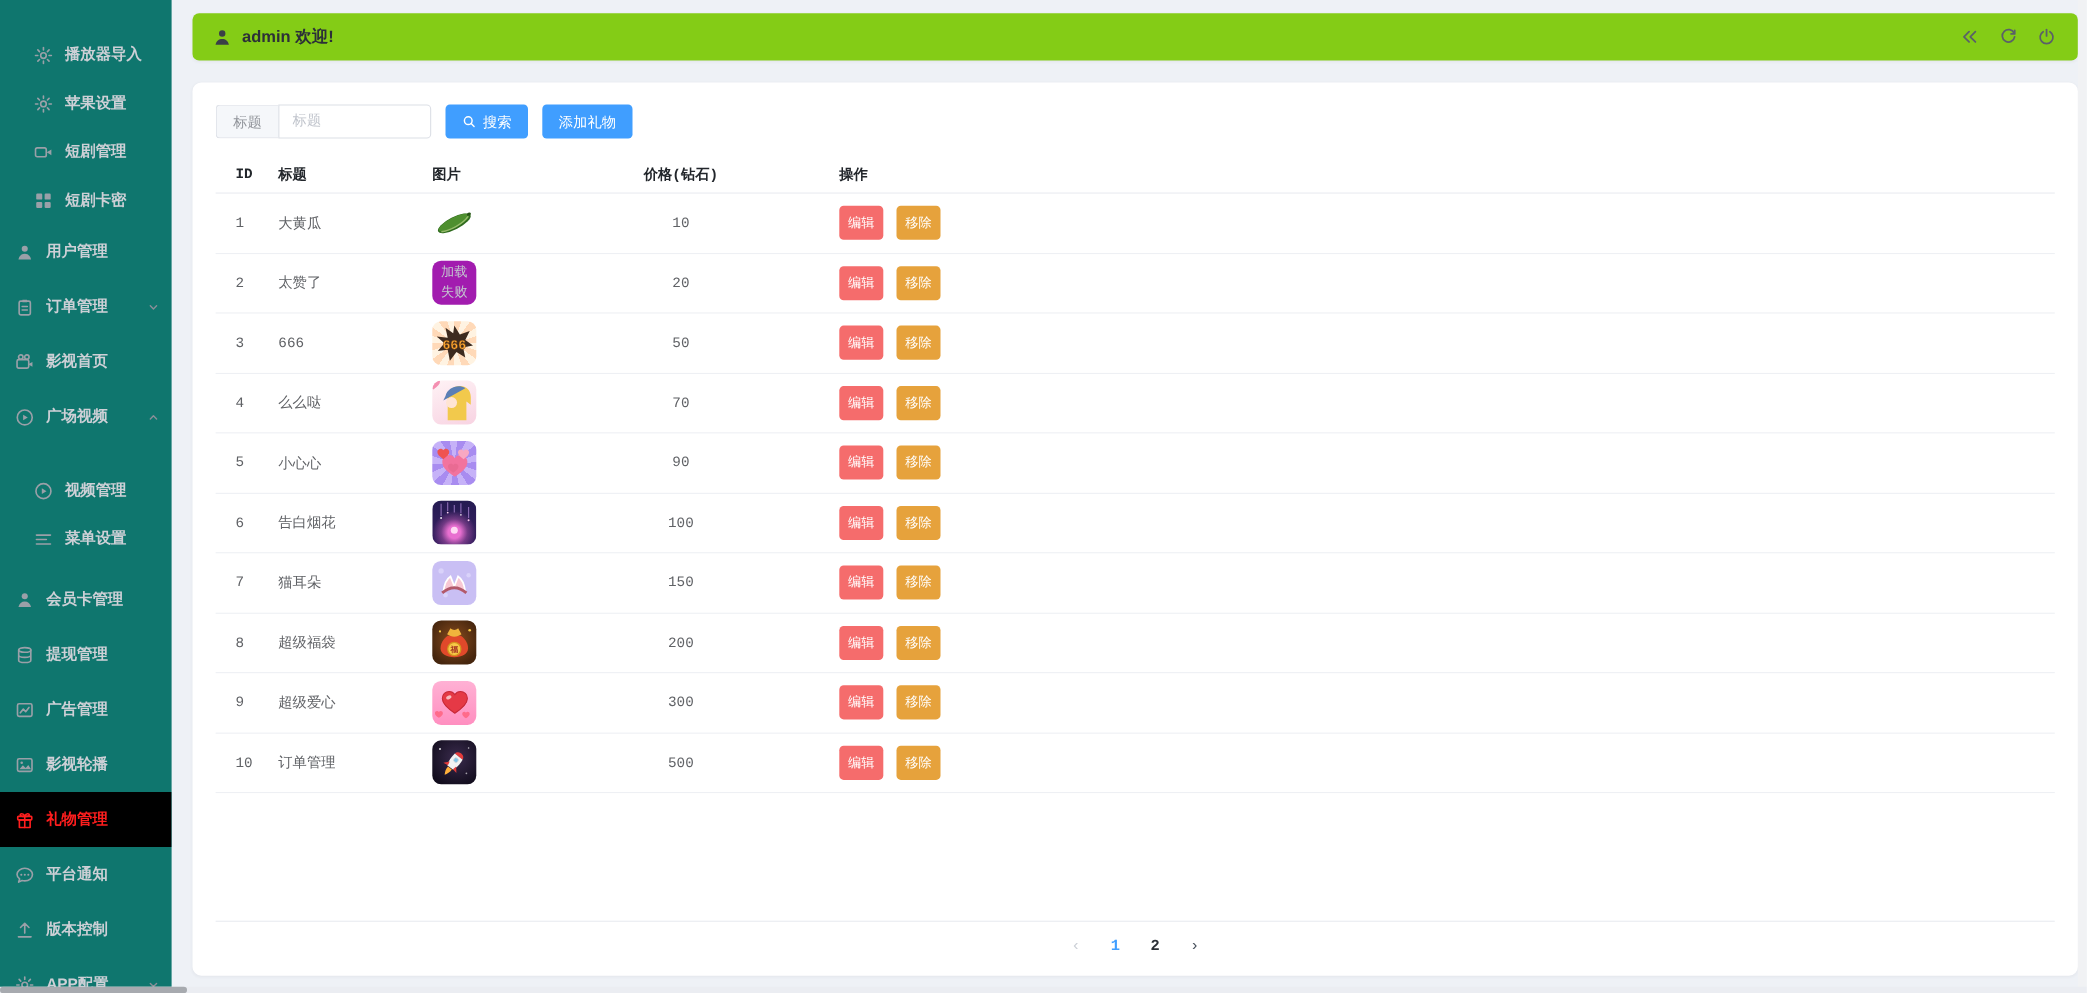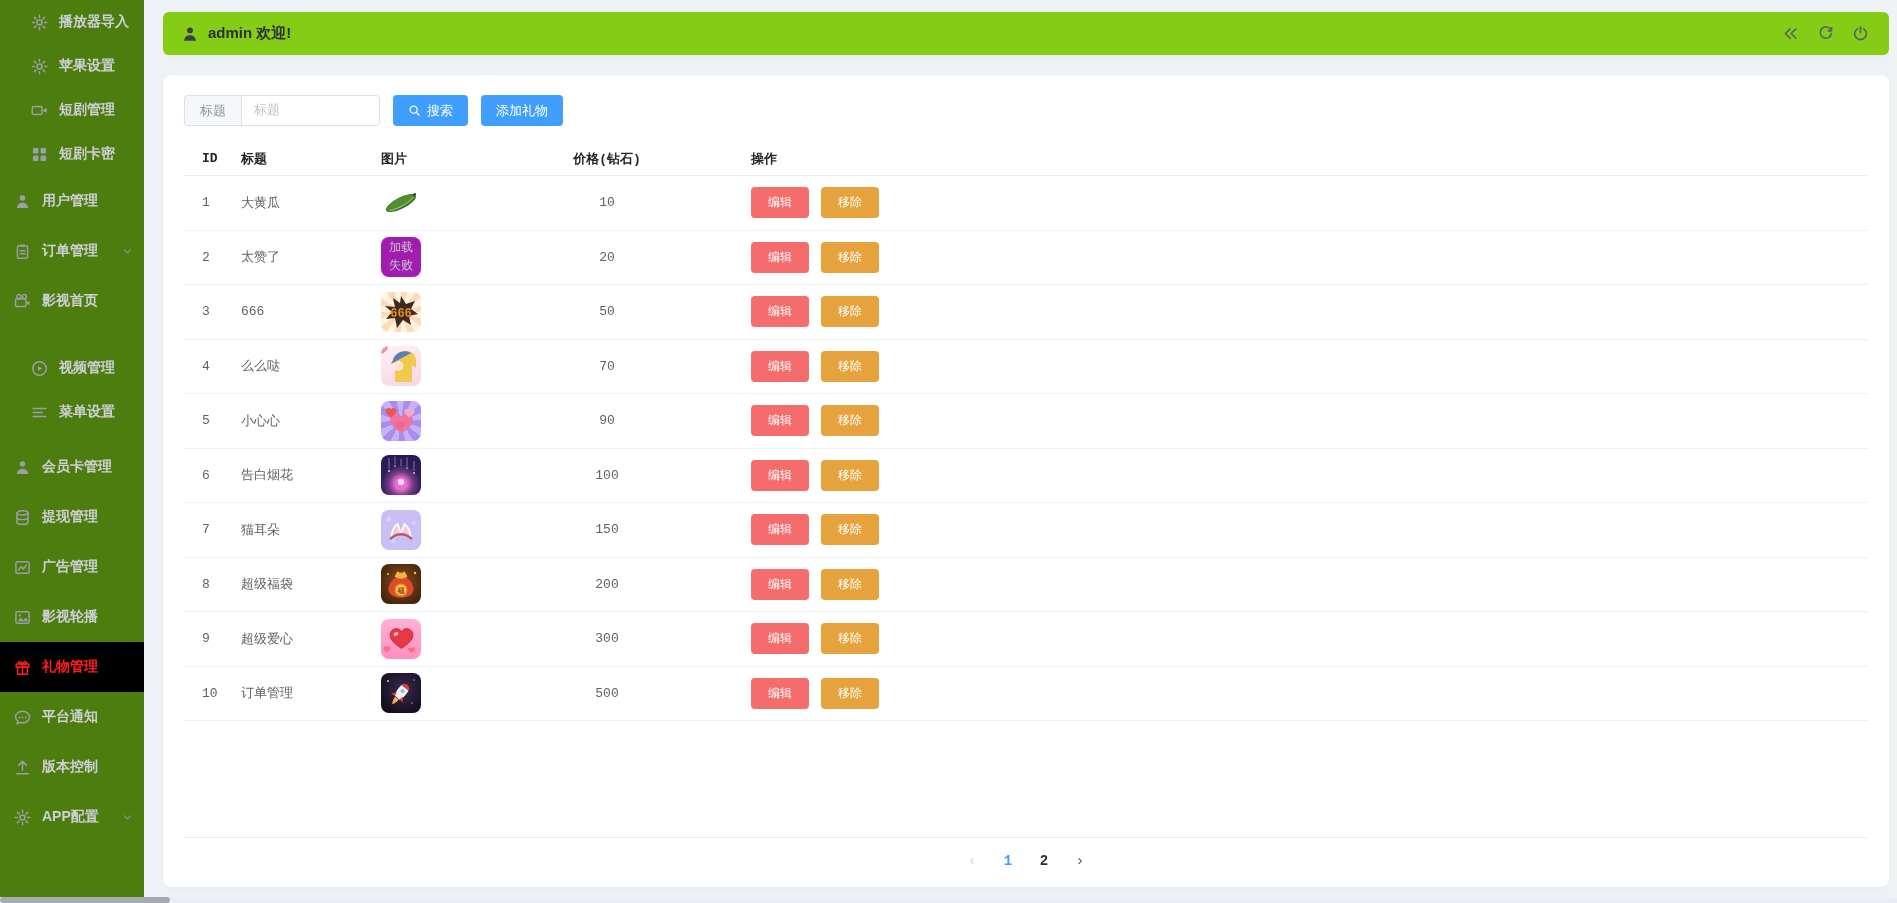--- a/index.html
+++ b/index.html
@@ -8,24 +8,24 @@
     font-family: "Liberation Sans","DejaVu Sans",sans-serif;
     background:#eef1f6;
     display:flex;
     position:relative;
     color:#303133;
   }
   svg { display:block; }
 
   
   .sidebar {
-    width:144px; height:100%;
-    background:#4d7c0f;
+    width:156px; height:100%;
+    background:#0f766e;
     flex-shrink:0;
-    padding-top:0;
+    padding-top:28px;
     overflow:hidden;
   }
   .menu-item {
     height:50px;
     display:flex; align-items:center;
     padding:0 10px 0 14px;
     gap:11px;
     color:#cdd0d6;
     font-size:14px; font-weight:700;
     cursor:pointer;
@@ -125,21 +125,21 @@
   .img-six     { background:repeating-conic-gradient(from 0deg at 50% 50%, #ffd9b8 0 18deg, #fff3e2 18deg 36deg); }
   .img-kiss    { background:linear-gradient(160deg,#fef2f5,#f8d3e2); }
   .img-hearts  { background:repeating-conic-gradient(from 8deg at 50% 50%, #a88cf0 0 20deg, #c6b2f8 20deg 40deg); }
   .img-fireworks { background:radial-gradient(circle at 50% 72%, #e86fd0 0 16%, rgba(221,105,200,.38) 34%, rgba(90,40,140,0) 55%), linear-gradient(180deg,#241b52,#3c2063); }
   .img-catears { background:#c9bff4; }
   .img-luckybag{ background:radial-gradient(circle at 50% 45%, #8a4d1e, #46260e 78%); }
   .img-bigheart{ background:linear-gradient(180deg,#ffb1d4,#ff8fc0); }
   .img-rocket  { background:radial-gradient(circle at 55% 40%, #3a2b4d, #120d1d 82%); }
 
   .btn-edit, .btn-remove {
-    width:58px; height:31px; border:none; border-radius:4px;
+    width:40px; height:31px; border:none; border-radius:4px;
     color:#fff; font-size:12px; cursor:pointer; font-family:inherit;
   }
   .btn-edit   { background:#f56c6c; }
   .btn-remove { background:#e6a23c; }
 
   .table-spacer { height:116px; }
   .pager-bar {
     border-top:1px solid #e9ecf1;
     height:47px; display:flex; align-items:center; justify-content:center;
     gap:8px; font-size:14px;
@@ -248,20 +248,34 @@
             <circle cx="4.6" cy="3.4" r="1.9"></circle>
             <circle cx="9.8" cy="3.4" r="1.9"></circle>
             <rect x="1.4" y="5.6" width="10" height="7.2" rx="1.4"></rect>
             <path d="M11.6 9.2l3-1.6v4l-3-1.6z" fill="currentColor" stroke="none"></path>
           </svg>
         </span>
     <span class="mi-label">影视首页</span>
 
   </div>
 
+  <div class="menu-item" data-idx="7">
+    <span class="mi-icon">
+          <svg viewBox="0 0 16 16" fill="none" stroke="currentColor" stroke-width="1.4" stroke-linecap="round" stroke-linejoin="round">
+            <circle cx="8" cy="8" r="6.4"></circle>
+            <path d="M6.6 5.6l4 2.4-4 2.4z" fill="currentColor" stroke="none"></path>
+          </svg>
+        </span>
+    <span class="mi-label">广场视频</span>
+    <span class="mi-chev">
+          <svg viewBox="0 0 16 16" fill="none" stroke="currentColor" stroke-width="1.6" stroke-linecap="round" stroke-linejoin="round">
+            <path d="M4.5 9.7L8 6.2l3.5 3.5"></path>
+          </svg>
+        </span>
+  </div>
 
   <div class="menu-item sub" data-idx="8">
     <span class="mi-icon">
           <svg viewBox="0 0 16 16" fill="none" stroke="currentColor" stroke-width="1.4" stroke-linecap="round" stroke-linejoin="round">
             <circle cx="8" cy="8" r="6.4"></circle>
             <path d="M6.6 5.6l4 2.4-4 2.4z" fill="currentColor" stroke="none"></path>
           </svg>
         </span>
     <span class="mi-label">视频管理</span>
 

